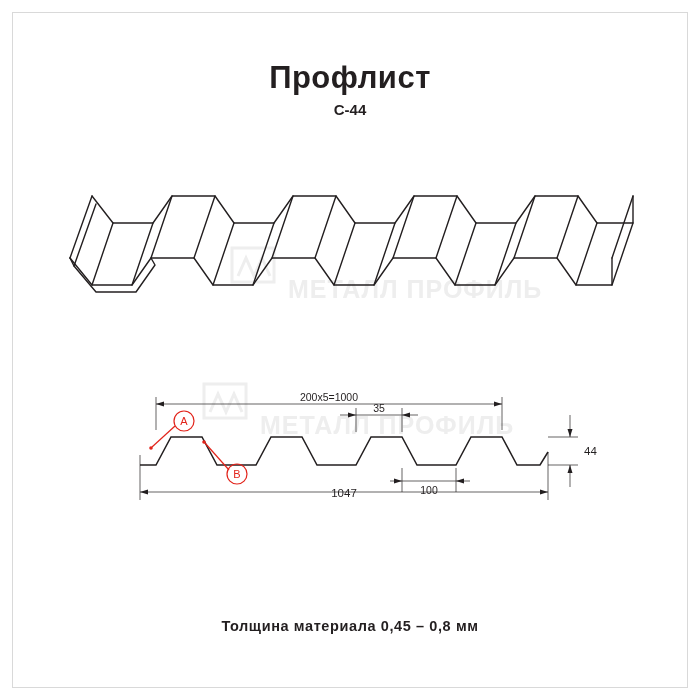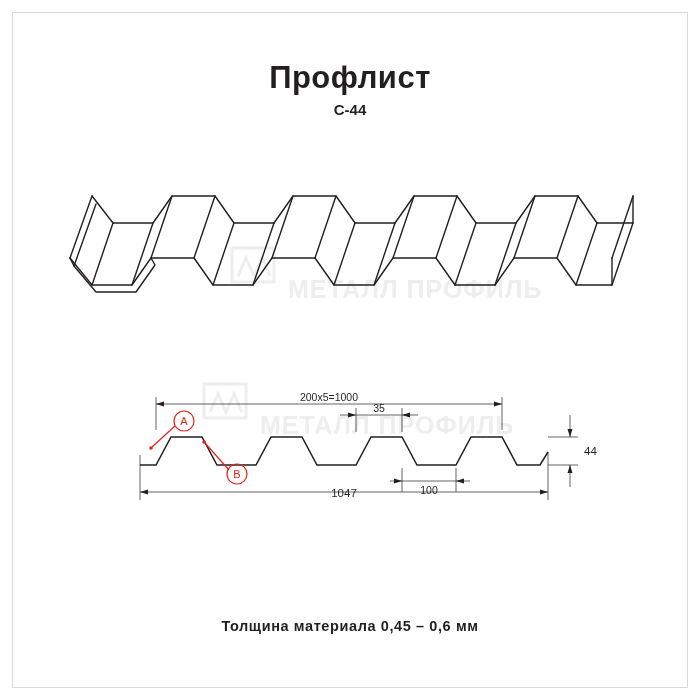--- a/index.html
+++ b/index.html
@@ -223,15 +223,15 @@
       <text x="379" y="412" font-size="10.5" text-anchor="middle">35</text>
       <text x="429" y="494" font-size="10.5" text-anchor="middle">100</text>
       <text x="344" y="497" font-size="11.5" text-anchor="middle">1047</text>
       <text x="584" y="455" font-size="11.5" text-anchor="start">44</text>
 
       <text x="184" y="425" font-size="11" text-anchor="middle" fill="#e2231a">A</text>
       <text x="237" y="478" font-size="11" text-anchor="middle" fill="#e2231a">B</text>
     </g>
   </svg>
 
-  <div class="footer">Толщина материала 0,45 – 0,6 мм</div>
+  <div class="footer">Толщина материала 0,45 – 0,8 мм</div>
 
 </div>
 
 </body></html>

